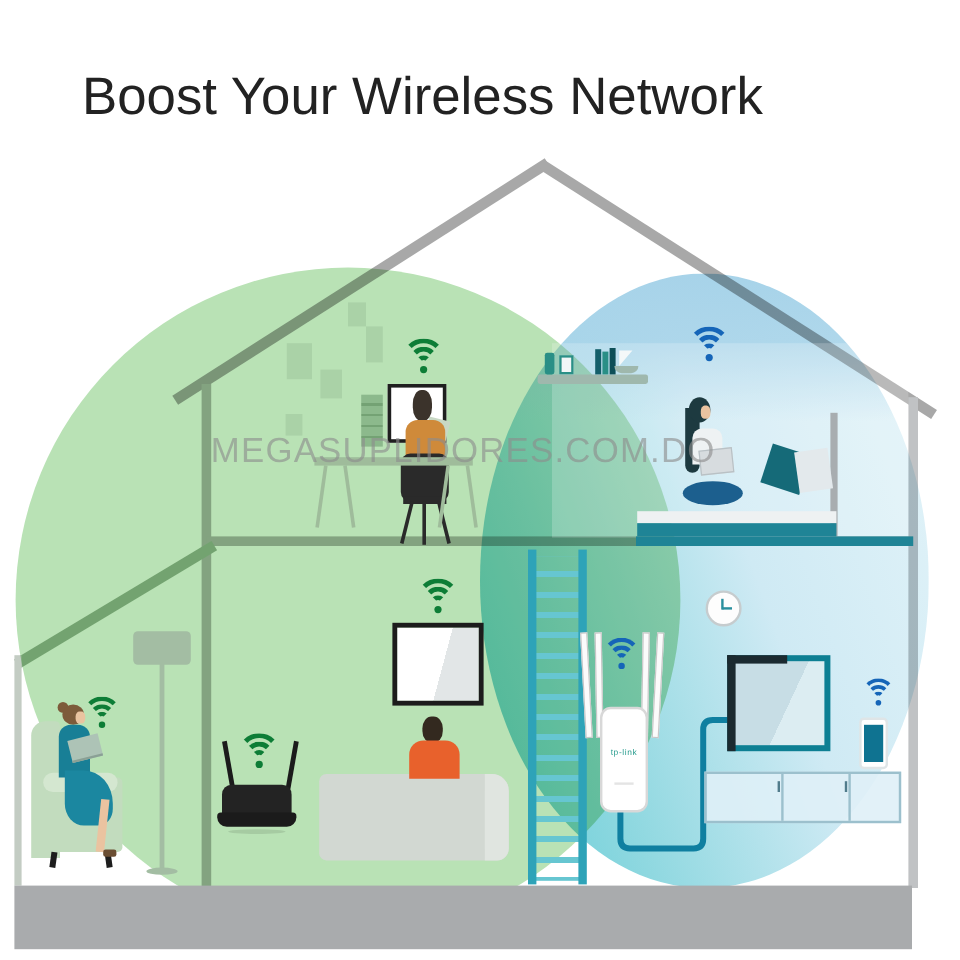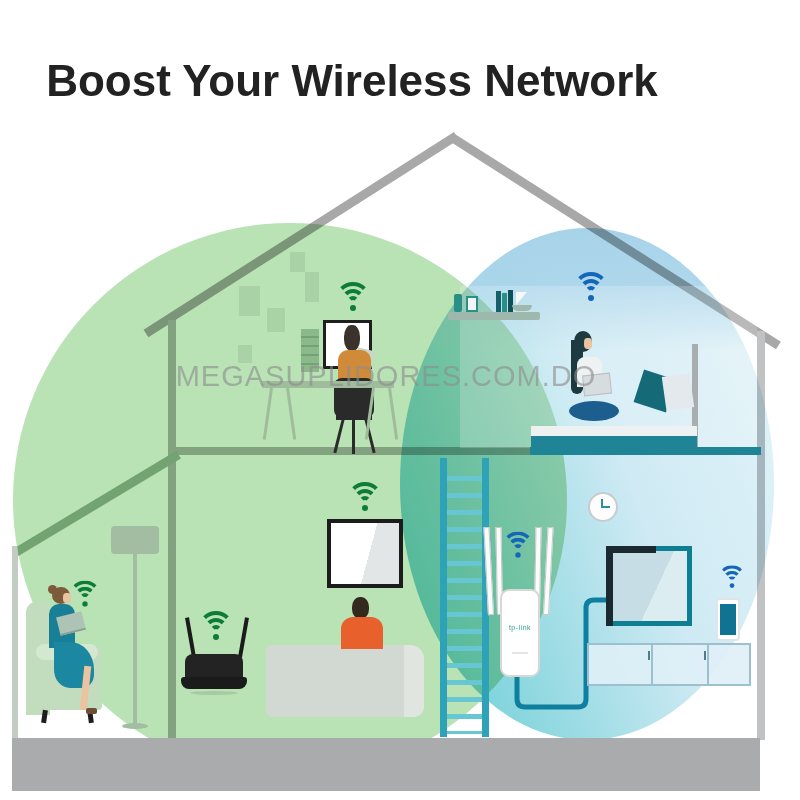--- a/index.html
+++ b/index.html
@@ -1,20 +1,20 @@
 <!DOCTYPE html>
 <html style="--wifi-green: #0d7d36; --wifi-blue: #1565b8; --zone-green: #b9e2b5; --zone-blue-top: #a7d3e9; --zone-blue-light: #e4f4f9; --zone-blue-teal: #5fccd6; --roof-gray: #a8a8a8; --wall-gray: #b4b8b4; --ground-gray: #a9abad; --ladder-teal: #2ea3b8; --ladder-rung: #66c6d1; --cable-teal: #0f7fa0; --floor-teal: #1f8496; --tv-teal: #0d7f93; --shelf-teal: #2a8f86; --shirt-orange: #e8612c; --shirt-ochre: #cf8a3a; --dress-teal: #187f96; --device-dark: #232323; --skin: #eac3a0;"><head>
 <meta charset="utf-8">
 <style>
   html,body{margin:0;padding:0;background:#fff;}
   #stage{position:relative;width:800px;height:800px;margin:0 auto;background:#fff;overflow:hidden;
          font-family:"Liberation Sans",sans-serif;}
   .abs{position:absolute;}
   
-  .title{left:0;top:56px;width:704px;text-align:center;font-size:44px;font-weight:700;
+  .title{left:0;top:56px;width:704px;text-align:center;font-size:44px;font-weight:400;
          letter-spacing:0px;color:#222;}
   .watermark{left:0;top:360px;width:800px;text-align:center;font-size:29px;color:#8d8d8d;
              opacity:.62;letter-spacing:1px;transform:translateX(-14px);z-index:9;}
   
   .struct{z-index:1;}
   .roof{height:9px;background:var(--roof-gray);transform-origin:0 50%;}
   .wall{background:var(--wall-gray);}
   
   .zone{z-index:2;border-radius:50%;mix-blend-mode:multiply;}
   .zone-green{left:13px;top:223px;width:554px;height:554px;

